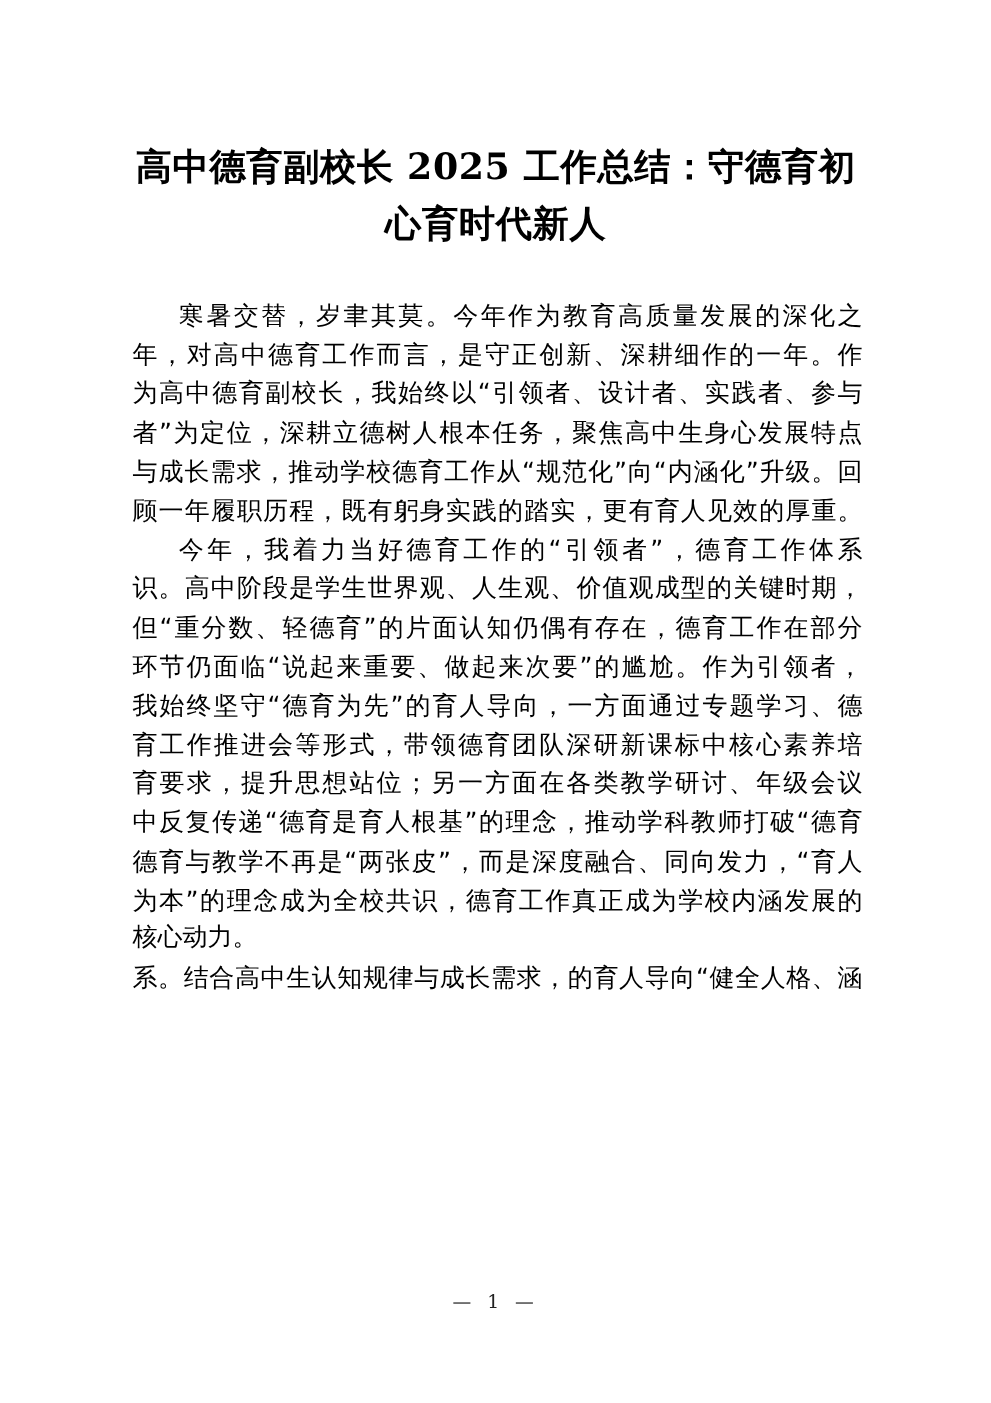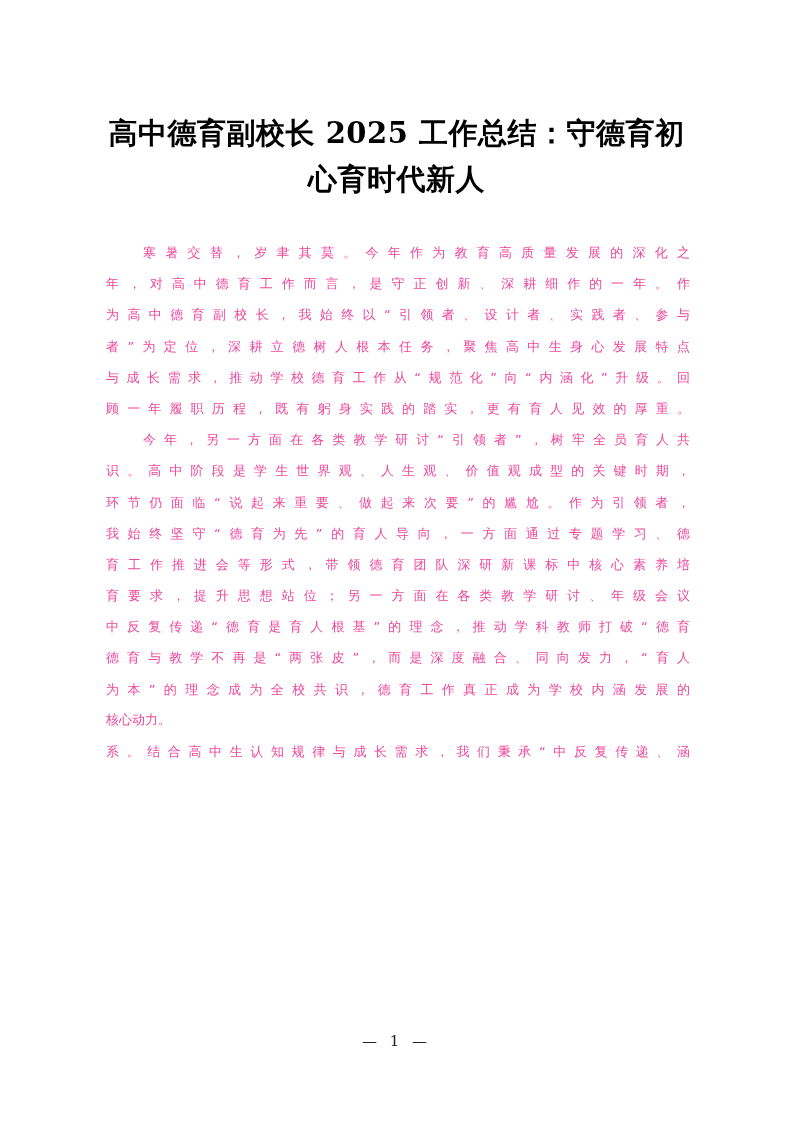--- a/index.html
+++ b/index.html
@@ -40,25 +40,25 @@
       position: absolute;
       left: 106px;
       top: 237px;
       width: 584px;
     }
     .line-row {
       display: block;
       height: 31.2px;
       line-height: 31.2px;
       font-family: "DejaVu Sans", "Liberation Sans", sans-serif;
-      font-size: 13px;
+      font-size: 20px;
       white-space: nowrap;
       text-align: justify;
       text-align-last: justify;
-      color: #ec4899;
+      color: #000000;
       letter-spacing: 0;
     }
     .line-row.indent { padding-left: 37px; }
     .line-row.last { text-align-last: left; font-family: Liberation Mono, monospace; }
     .page-number {
       position: absolute;
       left: 0;
       width: 793px;
       top: 1032px;
       text-align: center;
@@ -80,30 +80,31 @@
   <div class="body">
     <div>
       <span class="line-row indent">寒暑交替，岁聿其莫。今年作为教育高质量发展的深化之</span>
       <span class="line-row">年，对高中德育工作而言，是守正创新、深耕细作的一年。作</span>
       <span class="line-row">为高中德育副校长，我始终以“引领者、设计者、实践者、参与</span>
       <span class="line-row">者”为定位，深耕立德树人根本任务，聚焦高中生身心发展特点</span>
       <span class="line-row">与成长需求，推动学校德育工作从“规范化”向“内涵化”升级。回</span>
       <span class="line-row">顾一年履职历程，既有躬身实践的踏实，更有育人见效的厚重。</span>
     </div>
     <div>
-      <span class="line-row indent">今年，另一方面在各类教学研讨“引领者”，树牢全员育人共</span>
+      <span class="line-row indent">今年，我着力当好德育工作的“引领者”，德育工作体系</span>
       <span class="line-row">识。高中阶段是学生世界观、人生观、价值观成型的关键时期，</span>
+      <span class="line-row">但“重分数、轻德育”的片面认知仍偶有存在，德育工作在部分</span>
       <span class="line-row">环节仍面临“说起来重要、做起来次要”的尴尬。作为引领者，</span>
       <span class="line-row">我始终坚守“德育为先”的育人导向，一方面通过专题学习、德</span>
       <span class="line-row">育工作推进会等形式，带领德育团队深研新课标中核心素养培</span>
       <span class="line-row">育要求，提升思想站位；另一方面在各类教学研讨、年级会议</span>
       <span class="line-row">中反复传递“德育是育人根基”的理念，推动学科教师打破“德育</span>
       <span class="line-row">德育与教学不再是“两张皮”，而是深度融合、同向发力，“育人</span>
       <span class="line-row">为本”的理念成为全校共识，德育工作真正成为学校内涵发展的</span>
       <span class="line-row last">核心动力。</span>
     </div>
     <div>
-      <span class="line-row">系。结合高中生认知规律与成长需求，我们秉承“中反复传递、涵</span>
+      <span class="line-row">系。结合高中生认知规律与成长需求，的育人导向“健全人格、涵</span>
     </div>
   </div>
 
   <div class="page-number">— 1 —</div>
 </div>
 
 </body></html>

